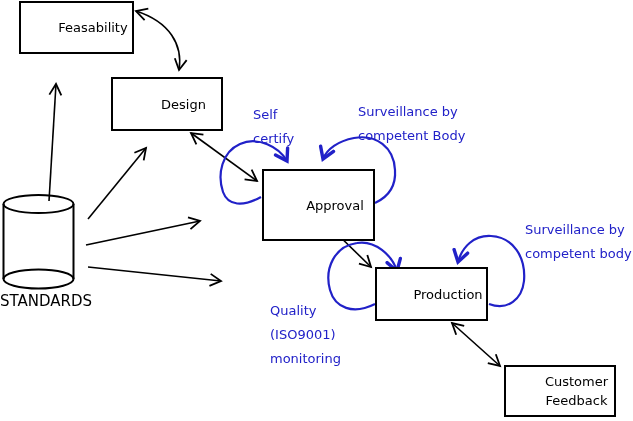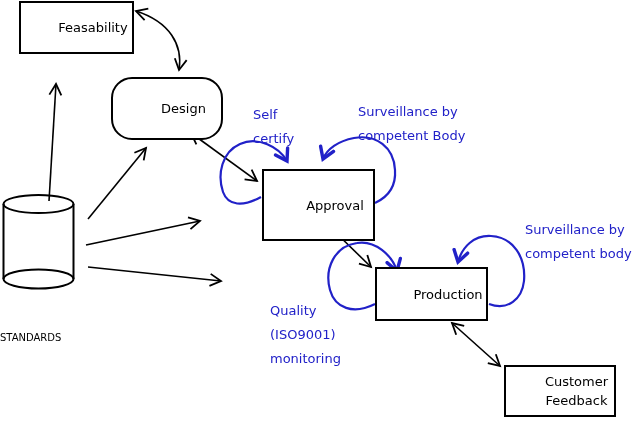--- a/index.html
+++ b/index.html
@@ -31,27 +31,26 @@
   .blue-label{
     position:absolute;
     color:var(--accent-blue);
     font-size:13px;
     line-height:24px;
     white-space:pre-line;
   }
   .plain-label{
     position:absolute;
     color:var(--line);
-    font-size:10px;
+    font-size:15px;
     white-space:nowrap;
-    margin-top:40px;
   }
   
   #node-feasability{left:19px;top:1px;width:115px;height:53px;}
-  #node-design{left:111px;top:77px;width:112px;height:63px;border-radius:21px;}
+  #node-design{left:111px;top:77px;width:112px;height:54px;}
   #node-approval{left:262px;top:169px;width:113px;height:72px;}
   #node-production{left:375px;top:267px;width:113px;height:54px;}
   #node-customer{left:504px;top:365px;width:112px;height:52px;}
   #label-standards{left:0px;top:292px;}
   #label-self-certify{left:253px;top:103px;}
   #label-certification{left:358px;top:100px;}
   #label-surveillance{left:525px;top:218px;}
   #label-quality{left:270px;top:299px;}
 </style>
 </head>

